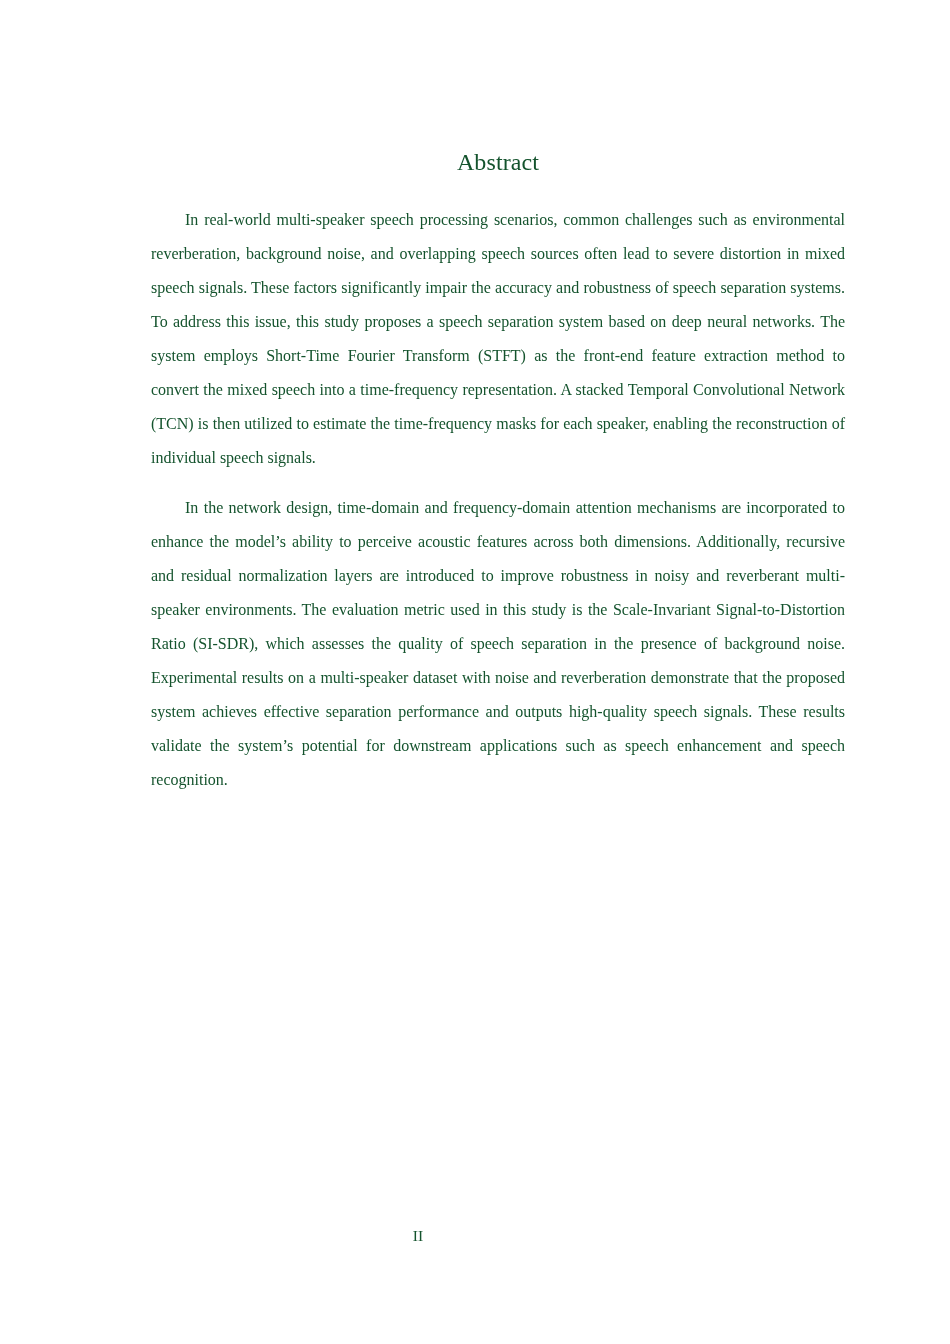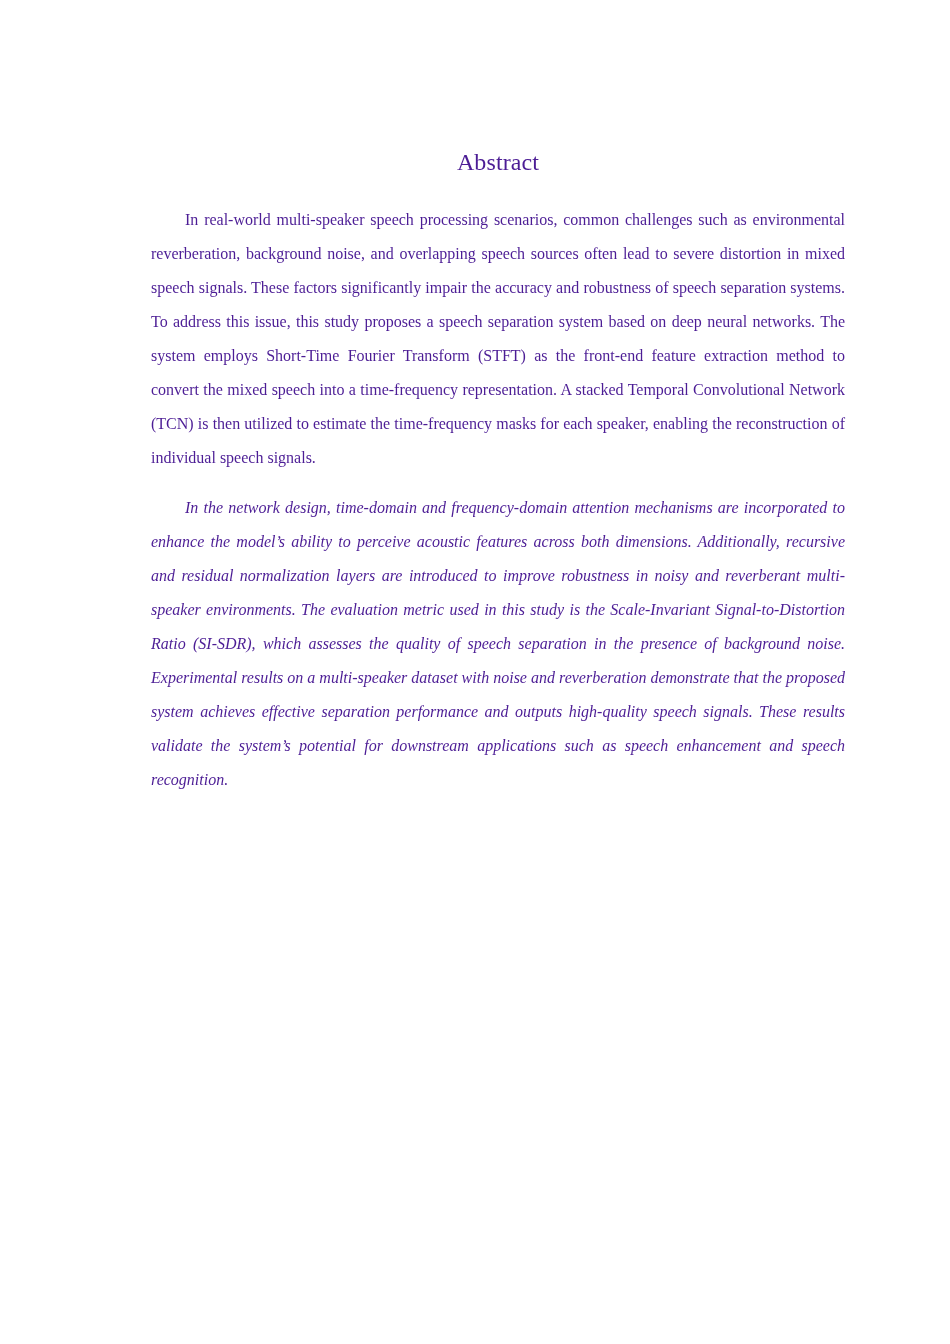--- a/index.html
+++ b/index.html
@@ -7,21 +7,21 @@
     padding: 0;
     background: #ffffff;
   }
   .page {
     position: relative;
     width: 950px;
     height: 1344px;
     background: #ffffff;
     overflow: hidden;
     font-family: "Liberation Serif", "DejaVu Serif", serif;
-    color: #4c1d95;
+    color: #14532d;
   }
   .content {
     position: absolute;
     left: 135px;
     top: 0;
     width: 726px;
   }
   .doc-title {
     text-align: center;
     font-size: 24px;
@@ -39,21 +39,20 @@
     font-size: 16px;
     line-height: 34px;
     text-align: justify;
     text-justify: inter-word;
     text-indent: 34px;
     hyphens: none;
     -webkit-hyphens: none;
   }
   p.para:last-child {
     text-align: justify;
-    font-style: italic;
   }
   
   .keywords {
     margin: 0;
     margin-top: 39px;
     font-size: 19.5px;
     line-height: 39px;
     text-align: justify;
     text-justify: inter-word;
     text-indent: 34px;
@@ -82,14 +81,15 @@
     <h1 class="doc-title">Abstract</h1>
 
     <div class="body-block">
       <p class="para">In real-world multi-speaker speech processing scenarios, common challenges such as environmental reverberation, background noise, and overlapping speech sources often lead to severe distortion in mixed speech signals. These factors significantly impair the accuracy and robustness of speech separation systems. To address this issue, this study proposes a speech separation system based on deep neural networks. The system employs Short-Time Fourier Transform (STFT) as the front-end feature extraction method to convert the mixed speech into a time-frequency representation. A stacked Temporal Convolutional Network (TCN) is then utilized to estimate the time-frequency masks for each speaker, enabling the reconstruction of individual speech signals.</p>
       <p class="para">In the network design, time-domain and frequency-domain attention mechanisms are incorporated to enhance the model’s ability to perceive acoustic features across both dimensions. Additionally, recursive and residual normalization layers are introduced to improve robustness in noisy and reverberant multi-speaker environments. The evaluation metric used in this study is the Scale-Invariant Signal-to-Distortion Ratio (SI-SDR), which assesses the quality of speech separation in the presence of background noise. Experimental results on a multi-speaker dataset with noise and reverberation demonstrate that the proposed system achieves effective separation performance and outputs high-quality speech signals. These results validate the system’s potential for downstream applications such as speech enhancement and speech recognition.</p>
     </div>
 
 
   </div>
 
+  <div class="page-number">II</div>
 
 </div>
 
 </body></html>

